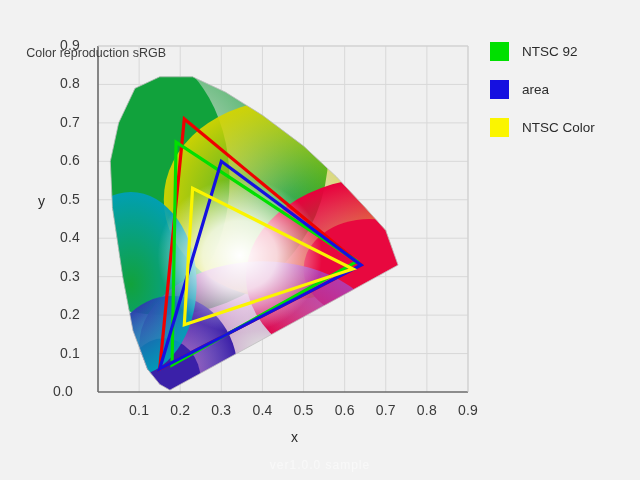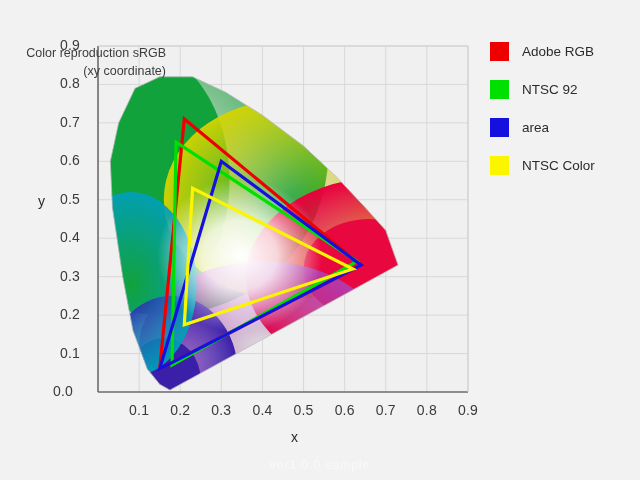--- a/index.html
+++ b/index.html
@@ -201,28 +201,23 @@
       <div class="tick xtick" style="left: 368.778px; top: 402px;">0.7</div>
       <div class="tick xtick" style="left: 409.889px; top: 402px;">0.8</div>
       <div class="tick xtick" style="left: 451px; top: 402px;">0.9</div>
     </div>
 
   <div class="axislabel" id="ylabel" style="left:38px;top:193px;">y</div>
   <div class="axislabel" id="xlabel" style="left:291px;top:429px;">x</div>
 
   <div class="plot-title">
     <div>Color reproduction sRGB</div>
-    <div>(xy coordinate)</div>
   </div>
 
   <div id="legend">
-      <div class="legend-row">
-        <span class="swatch" style="background: rgb(238, 0, 0);"></span>
-        <span class="legend-label">Adobe RGB</span>
-      </div>
       <div class="legend-row">
         <span class="swatch" style="background: rgb(0, 224, 0);"></span>
         <span class="legend-label">NTSC 92</span>
       </div>
       <div class="legend-row">
         <span class="swatch" style="background: rgb(21, 16, 224);"></span>
         <span class="legend-label">area</span>
       </div>
       <div class="legend-row">
         <span class="swatch" style="background: rgb(251, 245, 0);"></span>

